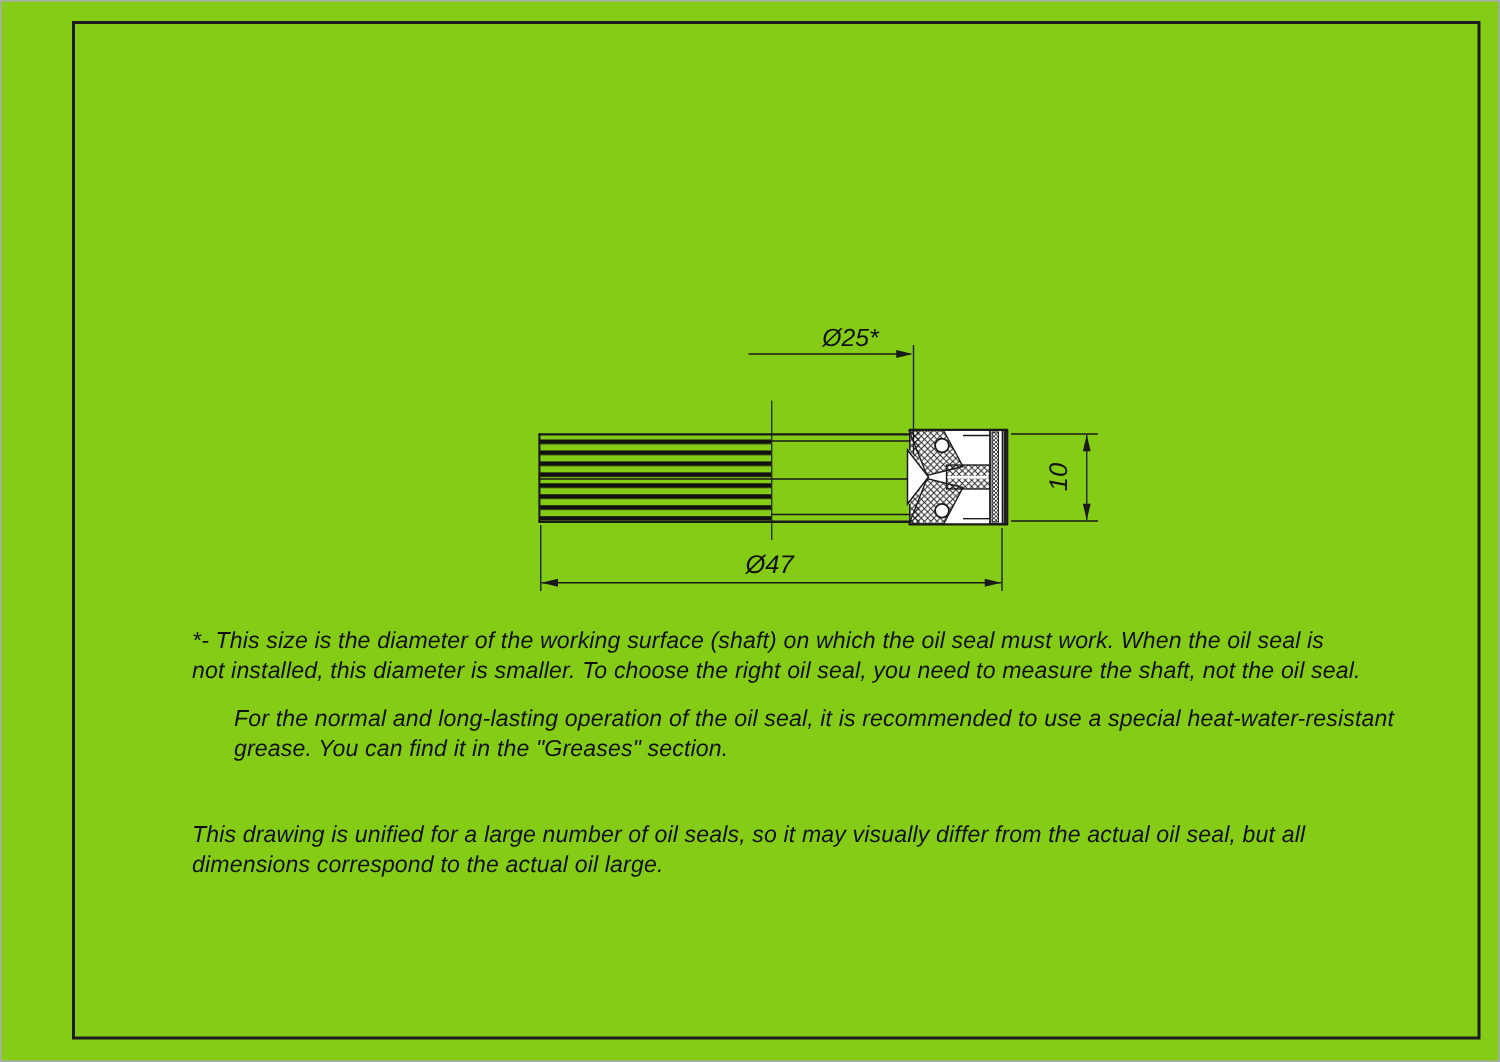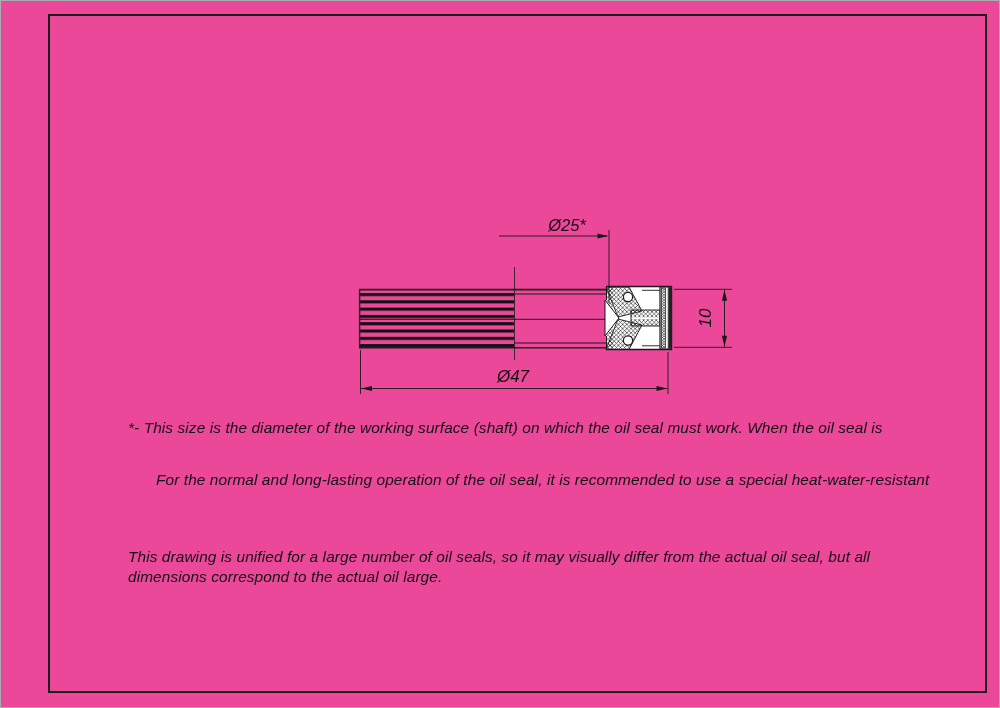--- a/index.html
+++ b/index.html
@@ -1,19 +1,19 @@
 <!DOCTYPE html>
 <html><head>
 <meta charset="utf-8">
 <style>
   html,body{margin:0;padding:0;background:#fff;}
   .page{
     position:relative;
     width:1000px;height:708px;
-    background:#ec4899;
+    background:#84cc16;
     border:1px solid #aaadb0;
     box-sizing:border-box;
     font-family:"Liberation Sans", sans-serif;
     overflow:hidden;
   }
   .frame{
     position:absolute;
     left:47px;top:13px;
     width:939px;height:679px;
     border:2px solid #1c1c1c;
@@ -128,21 +128,23 @@
       <line x1="673" y1="346.3" x2="731" y2="346.3"></line>
       <line x1="723.5" y1="288.8" x2="723.5" y2="345.8"></line>
       <polygon points="723.5,288.8 720.9,299.8 726.1,299.8" fill="#1a1a1a" stroke="none"></polygon>
       <polygon points="723.5,345.8 720.9,334.8 726.1,334.8" fill="#1a1a1a" stroke="none"></polygon>
     </g>
     <text x="704.5" y="322.5" text-anchor="middle" font-size="17" transform="rotate(-90 704.5 317)">10</text>
   </svg>
 
   <div class="notes p1">
     <div class="line">*- This size is the diameter of the working surface (shaft) on which the oil seal must work. When the oil seal is</div>
+    <div class="line">not installed, this diameter is smaller. To choose the right oil seal, you need to measure the shaft, not the oil seal.</div>
   </div>
   <div class="notes p2">
     <div class="line">For the normal and long-lasting operation of the oil seal, it is recommended to use a special heat-water-resistant</div>
+    <div class="line">grease. You can find it in the "Greases" section.</div>
   </div>
   <div class="notes p3">
     <div class="line">This drawing is unified for a large number of oil seals, so it may visually differ from the actual oil seal, but all</div>
     <div class="line">dimensions correspond to the actual oil large.</div>
   </div>
 </div>
 
 </body></html>

